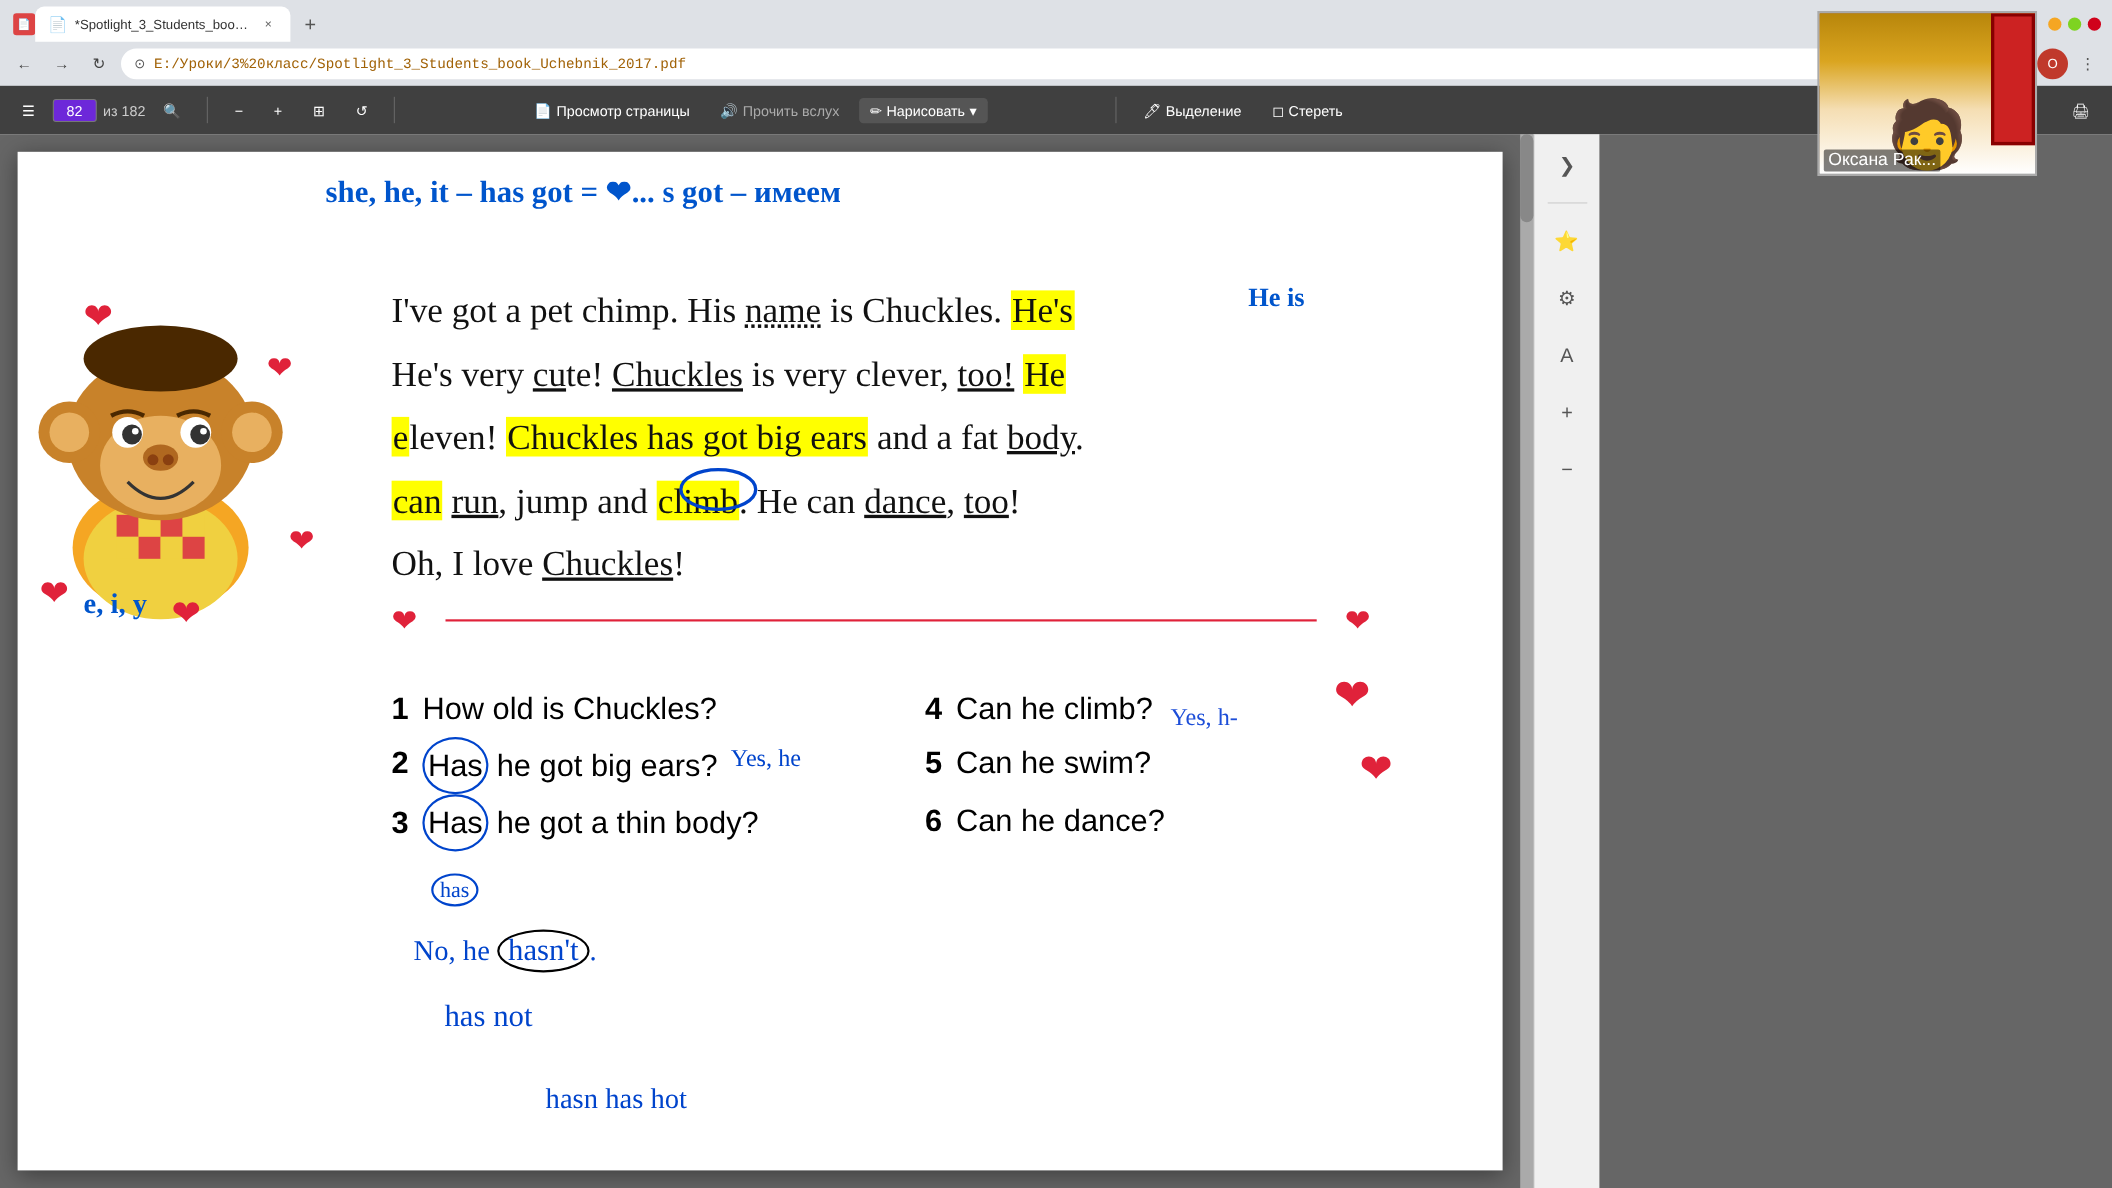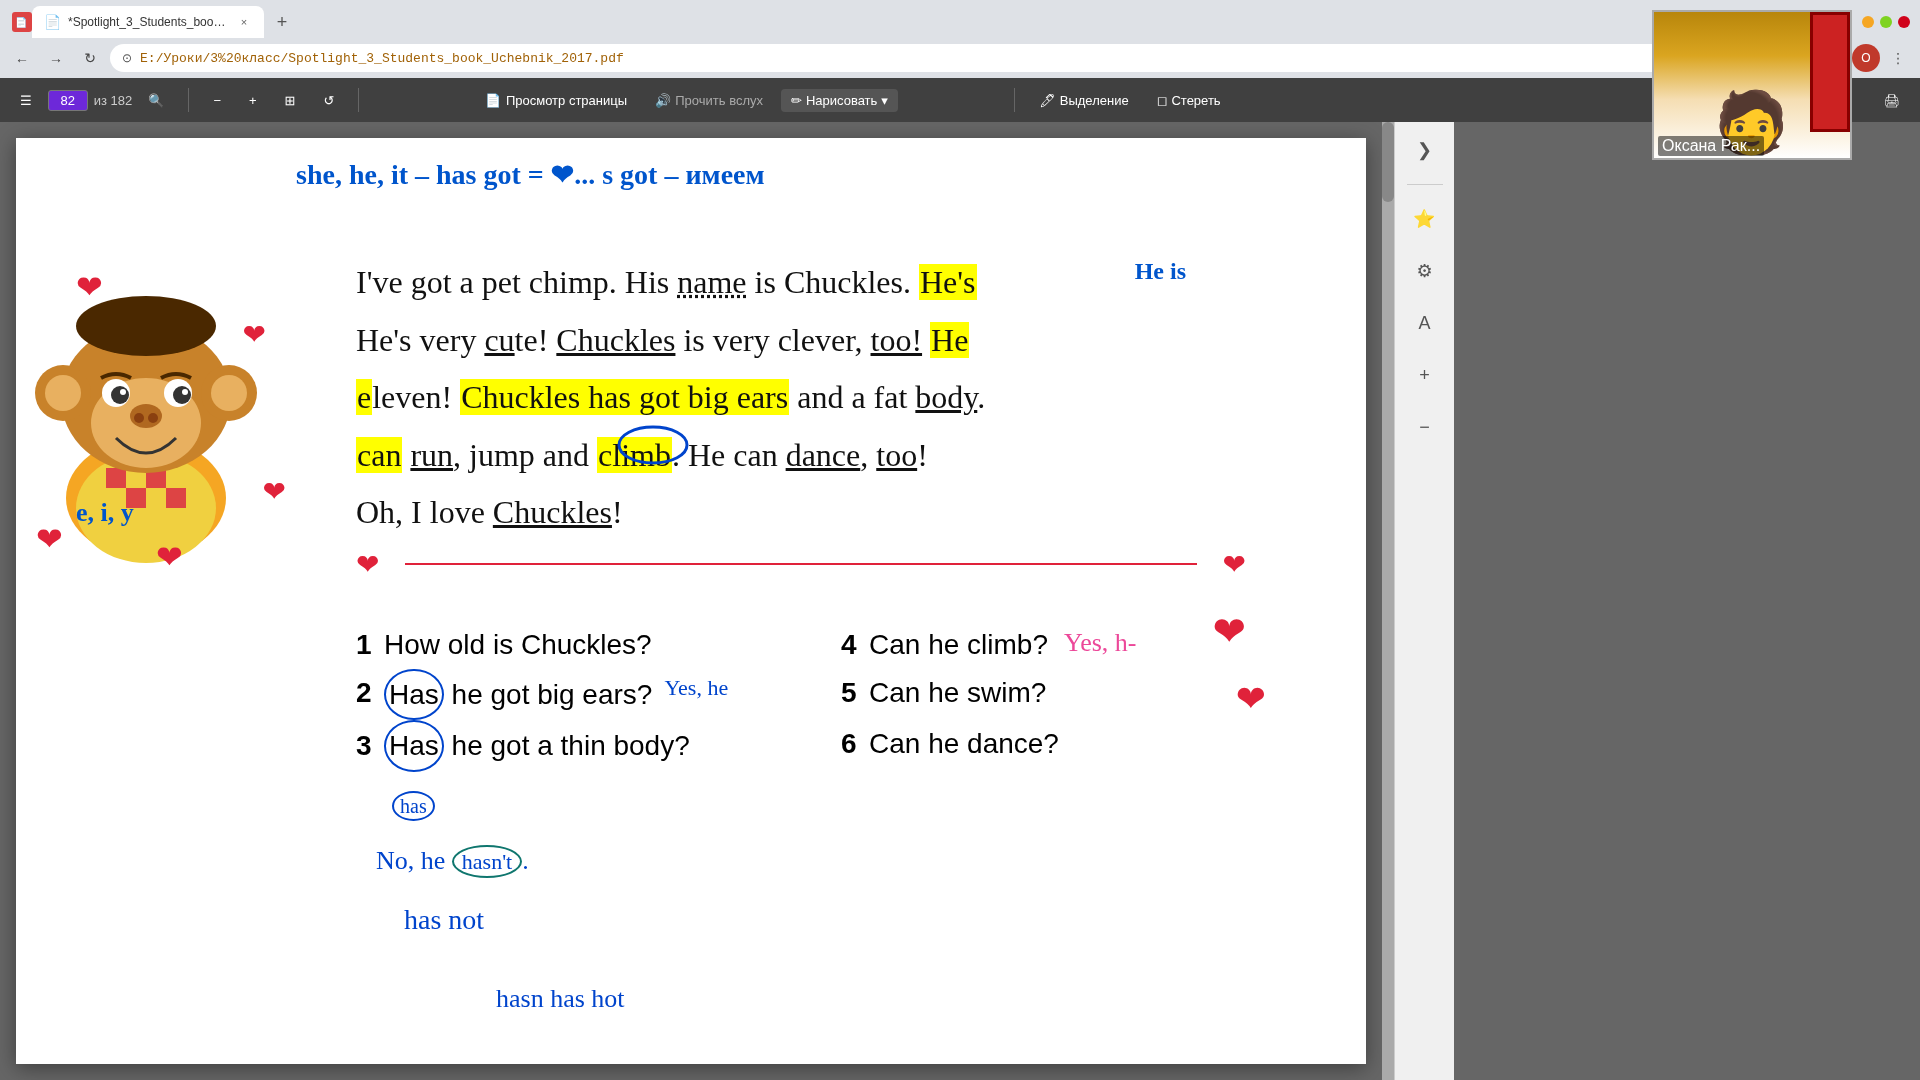--- a/index.html
+++ b/index.html
@@ -541,21 +541,21 @@
             <span class="highlight-yellow">cl<span style="position:relative;display:inline-block;">imb<svg style="position:absolute;top:-8px;left:-4px;width:80px;height:50px;overflow:visible;" viewBox="0 0 80 50">
                     <ellipse cx="36" cy="22" rx="34" ry="18" stroke="#0044cc" stroke-width="3" fill="none"></ellipse>
                   </svg></span></span>.
             He can <span class="underline">dance</span>, <span class="underline">too</span>!
           </p>
           <p>
             Oh, I love <span class="underline">Chuckles</span>!
           </p>
         </div>
 
-        <div style="position:absolute;top:360px;left:60px;font-family:'Comic Sans MS',cursive;color:#0055cc;font-size:26px;font-weight:bold;">e, i, y</div>
+        <div style="position:absolute;top:396px;left:60px;font-family:'Comic Sans MS',cursive;color:#0055cc;font-size:26px;font-weight:bold;">e, i, y</div>
 
         <div style="position:absolute;top:400px;left:140px;font-size:32px;color:#e0223a;">❤</div>
 
         <div style="display:flex;align-items:center;gap:16px;margin-top:10px;margin-left:280px;margin-right:60px;margin-bottom:10px;">
           <span style="font-size:28px;color:#e0223a;">❤</span>
           <div style="flex:1;height:2px;background:#e0223a;margin:0 10px;"></div>
           <span style="font-size:28px;color:#e0223a;">❤</span>
         </div>
 
         <div style="position:absolute;top:470px;right:120px;font-size:40px;color:#e0223a;">❤</div>
@@ -563,21 +563,21 @@
 
         <div class="questions-section" style="margin-left:280px;margin-right:60px;">
           <div class="questions-grid">
             <div class="question-item">
               <span class="q-num">1</span>
               <span>How old is Chuckles?</span>
             </div>
             <div class="question-item">
               <span class="q-num">4</span>
               <span>Can he climb?</span>
-              <span style="font-family:'Comic Sans MS',cursive;color:#ec4899;font-size:26px;margin-left:8px;">Yes, h-</span>
+              <span style="font-family:'Comic Sans MS',cursive;color:#1d4ed8;font-size:22px;margin-left:8px;margin-top:12px;">Yes, h-</span>
             </div>
             <div class="question-item" style="position:relative;">
               <span class="q-num">2</span>
               <span>
                 
                 <span style="display:inline-block;border:2px solid #0044cc;border-radius:50%;padding:0 3px;">Has</span>
                 he got big ears?
               </span>
               <span style="font-family:'Comic Sans MS',cursive;color:#0044cc;font-size:22px;margin-left:4px;">Yes, he</span>
             </div>
@@ -592,21 +592,21 @@
                   <span style="display:inline-block;border:2px solid #0044cc;border-radius:50%;padding:0 3px;">Has</span>
                   he got a thin body?
                 </span>
               </div>
 
               <div style="margin-left:36px;position:relative;display:inline-block;">
                 <span style="font-family:'Comic Sans MS',cursive;color:#0044cc;font-size:20px;border:2px solid #0044cc;border-radius:50%;padding:2px 6px;">has</span>
               </div>
 
               <div style="font-family:'Comic Sans MS',cursive;color:#0044cc;font-size:26px;margin-left:20px;margin-top:4px;">
-                No, he <span style="border:2px solid #0f766e;border-radius:50%;padding:2px 8px;font-size:22px;">hasn't</span>.
+                No, he <span style="border:2px solid #000000;border-radius:50%;padding:2px 8px;font-size:28px;">hasn't</span>.
               </div>
               <div style="font-family:'Comic Sans MS',cursive;color:#0044cc;font-size:28px;margin-left:48px;margin-top:4px;">has not</div>
             </div>
             <div class="question-item">
               <span class="q-num">6</span>
               <span>Can he dance?</span>
             </div>
           </div>
         </div>
 

